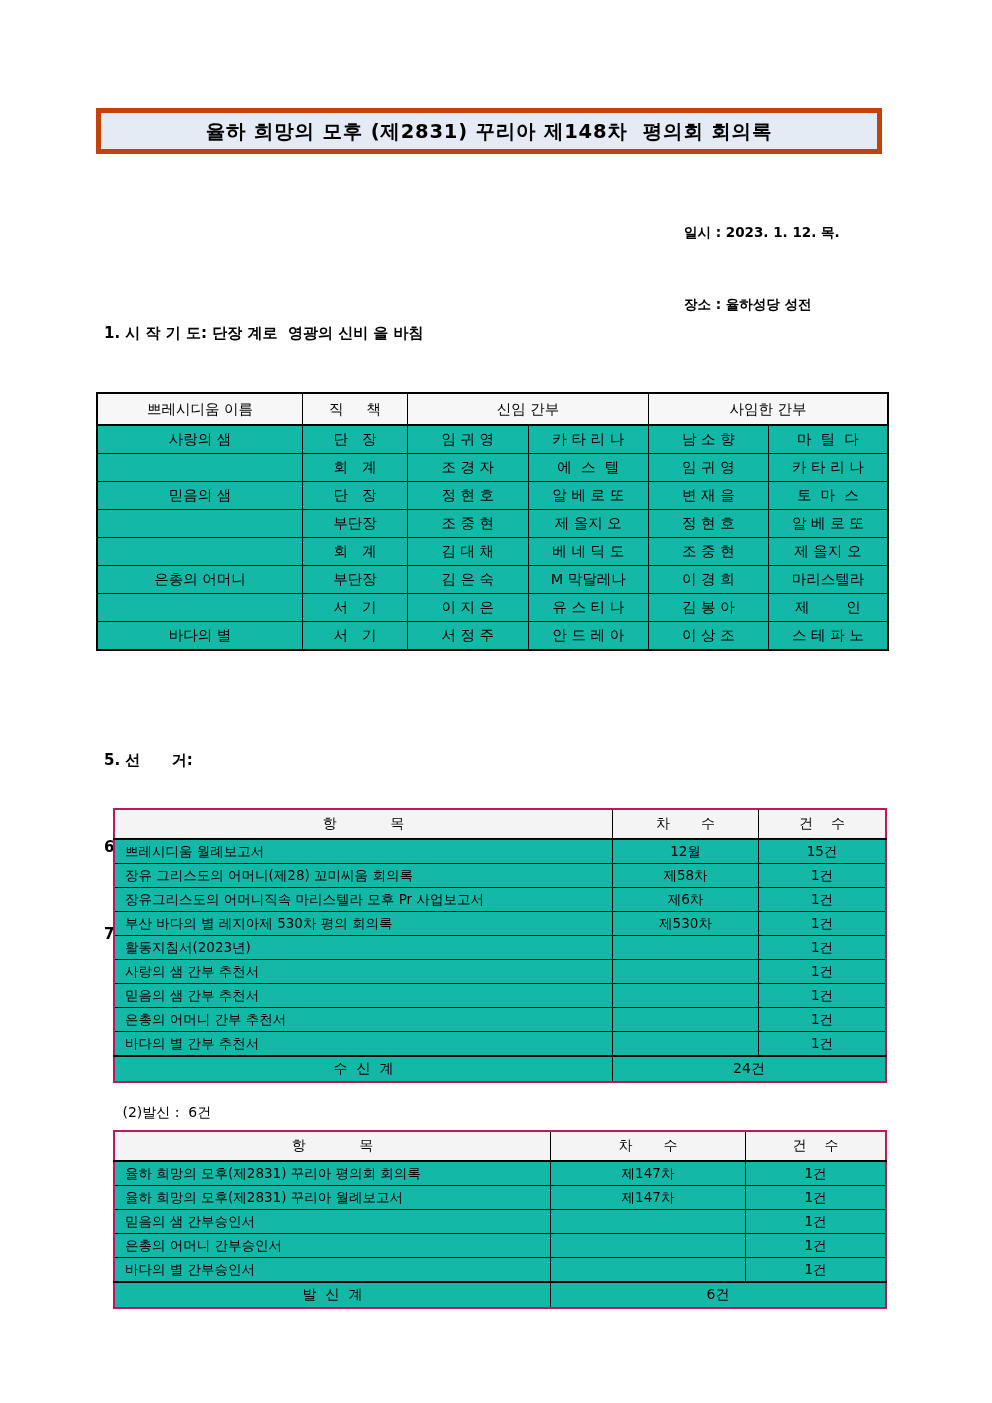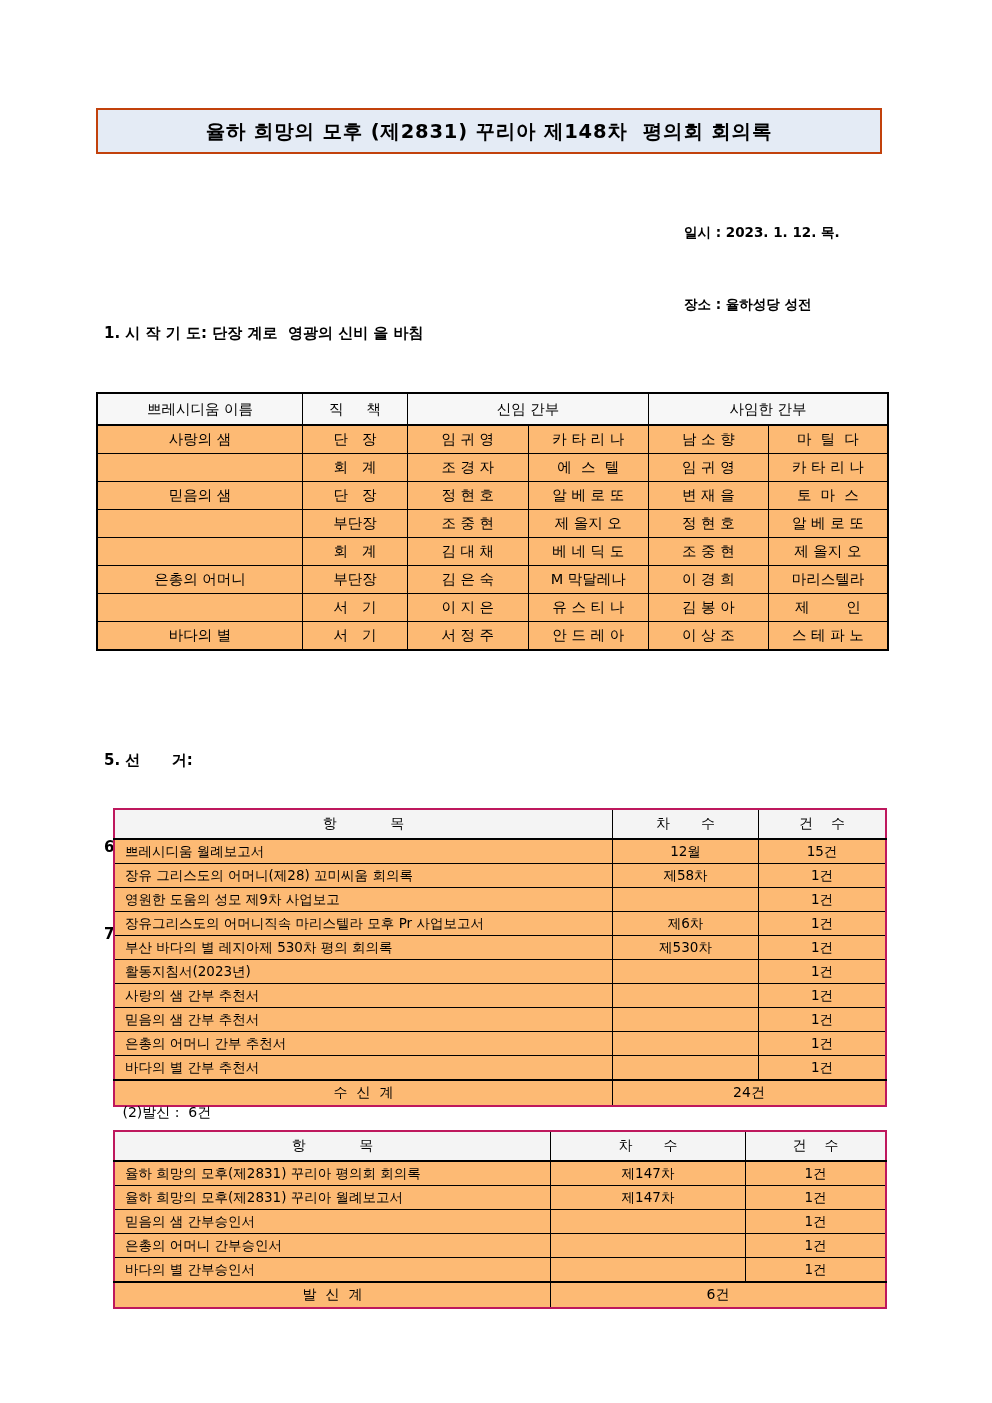--- a/index.html
+++ b/index.html
@@ -24,21 +24,21 @@
   }
 
   
   .title-box {
     position: absolute;
     left: 96px;
     top: 108px;
     width: 786px;
     height: 46px;
     background: #e4ebf5;
-    border: 2px solid #c2410c;
+    border: 5px solid #c2410c;
     box-sizing: border-box;
     display: flex;
     align-items: center;
     justify-content: center;
   }
   .title-text {
     font-size: 19.5px;
     font-weight: bold;
     letter-spacing: 0.8px;
     white-space: pre;
@@ -94,21 +94,21 @@
     white-space: pre;
   }
   #recv-label { left: 118px; top: 809px; }
   #send-label { left: 118px; top: 1104px; font-weight: normal; }
 
   
   table {
     border-collapse: collapse;
     table-layout: fixed;
     position: absolute;
-    background: #fdba74;
+    background: #14b8a6;
   }
   table td, table th {
     border: 1px solid #000000;
     font-weight: normal;
     font-size: 14px;
     text-align: center;
     padding: 0;
     height: 25px;
     white-space: pre;
     overflow: hidden;
@@ -286,25 +286,20 @@
         <td class="item">쁘레시디움 월례보고서</td>
         <td>12월</td>
         <td>15건</td>
       </tr>
       <tr>
         <td class="item">장유 그리스도의 어머니(제28) 꼬미씨움 회의록</td>
         <td>제58차</td>
         <td>1건</td>
       </tr>
       <tr>
-        <td class="item">영원한 도움의 성모 제9차 사업보고</td>
-        <td></td>
-        <td>1건</td>
-      </tr>
-      <tr>
         <td class="item">장유그리스도의 어머니직속 마리스텔라 모후 Pr 사업보고서</td>
         <td>제6차</td>
         <td>1건</td>
       </tr>
       <tr>
         <td class="item">부산 바다의 별 레지아제 530차 평의 회의록</td>
         <td>제530차</td>
         <td>1건</td>
       </tr>
       <tr>

